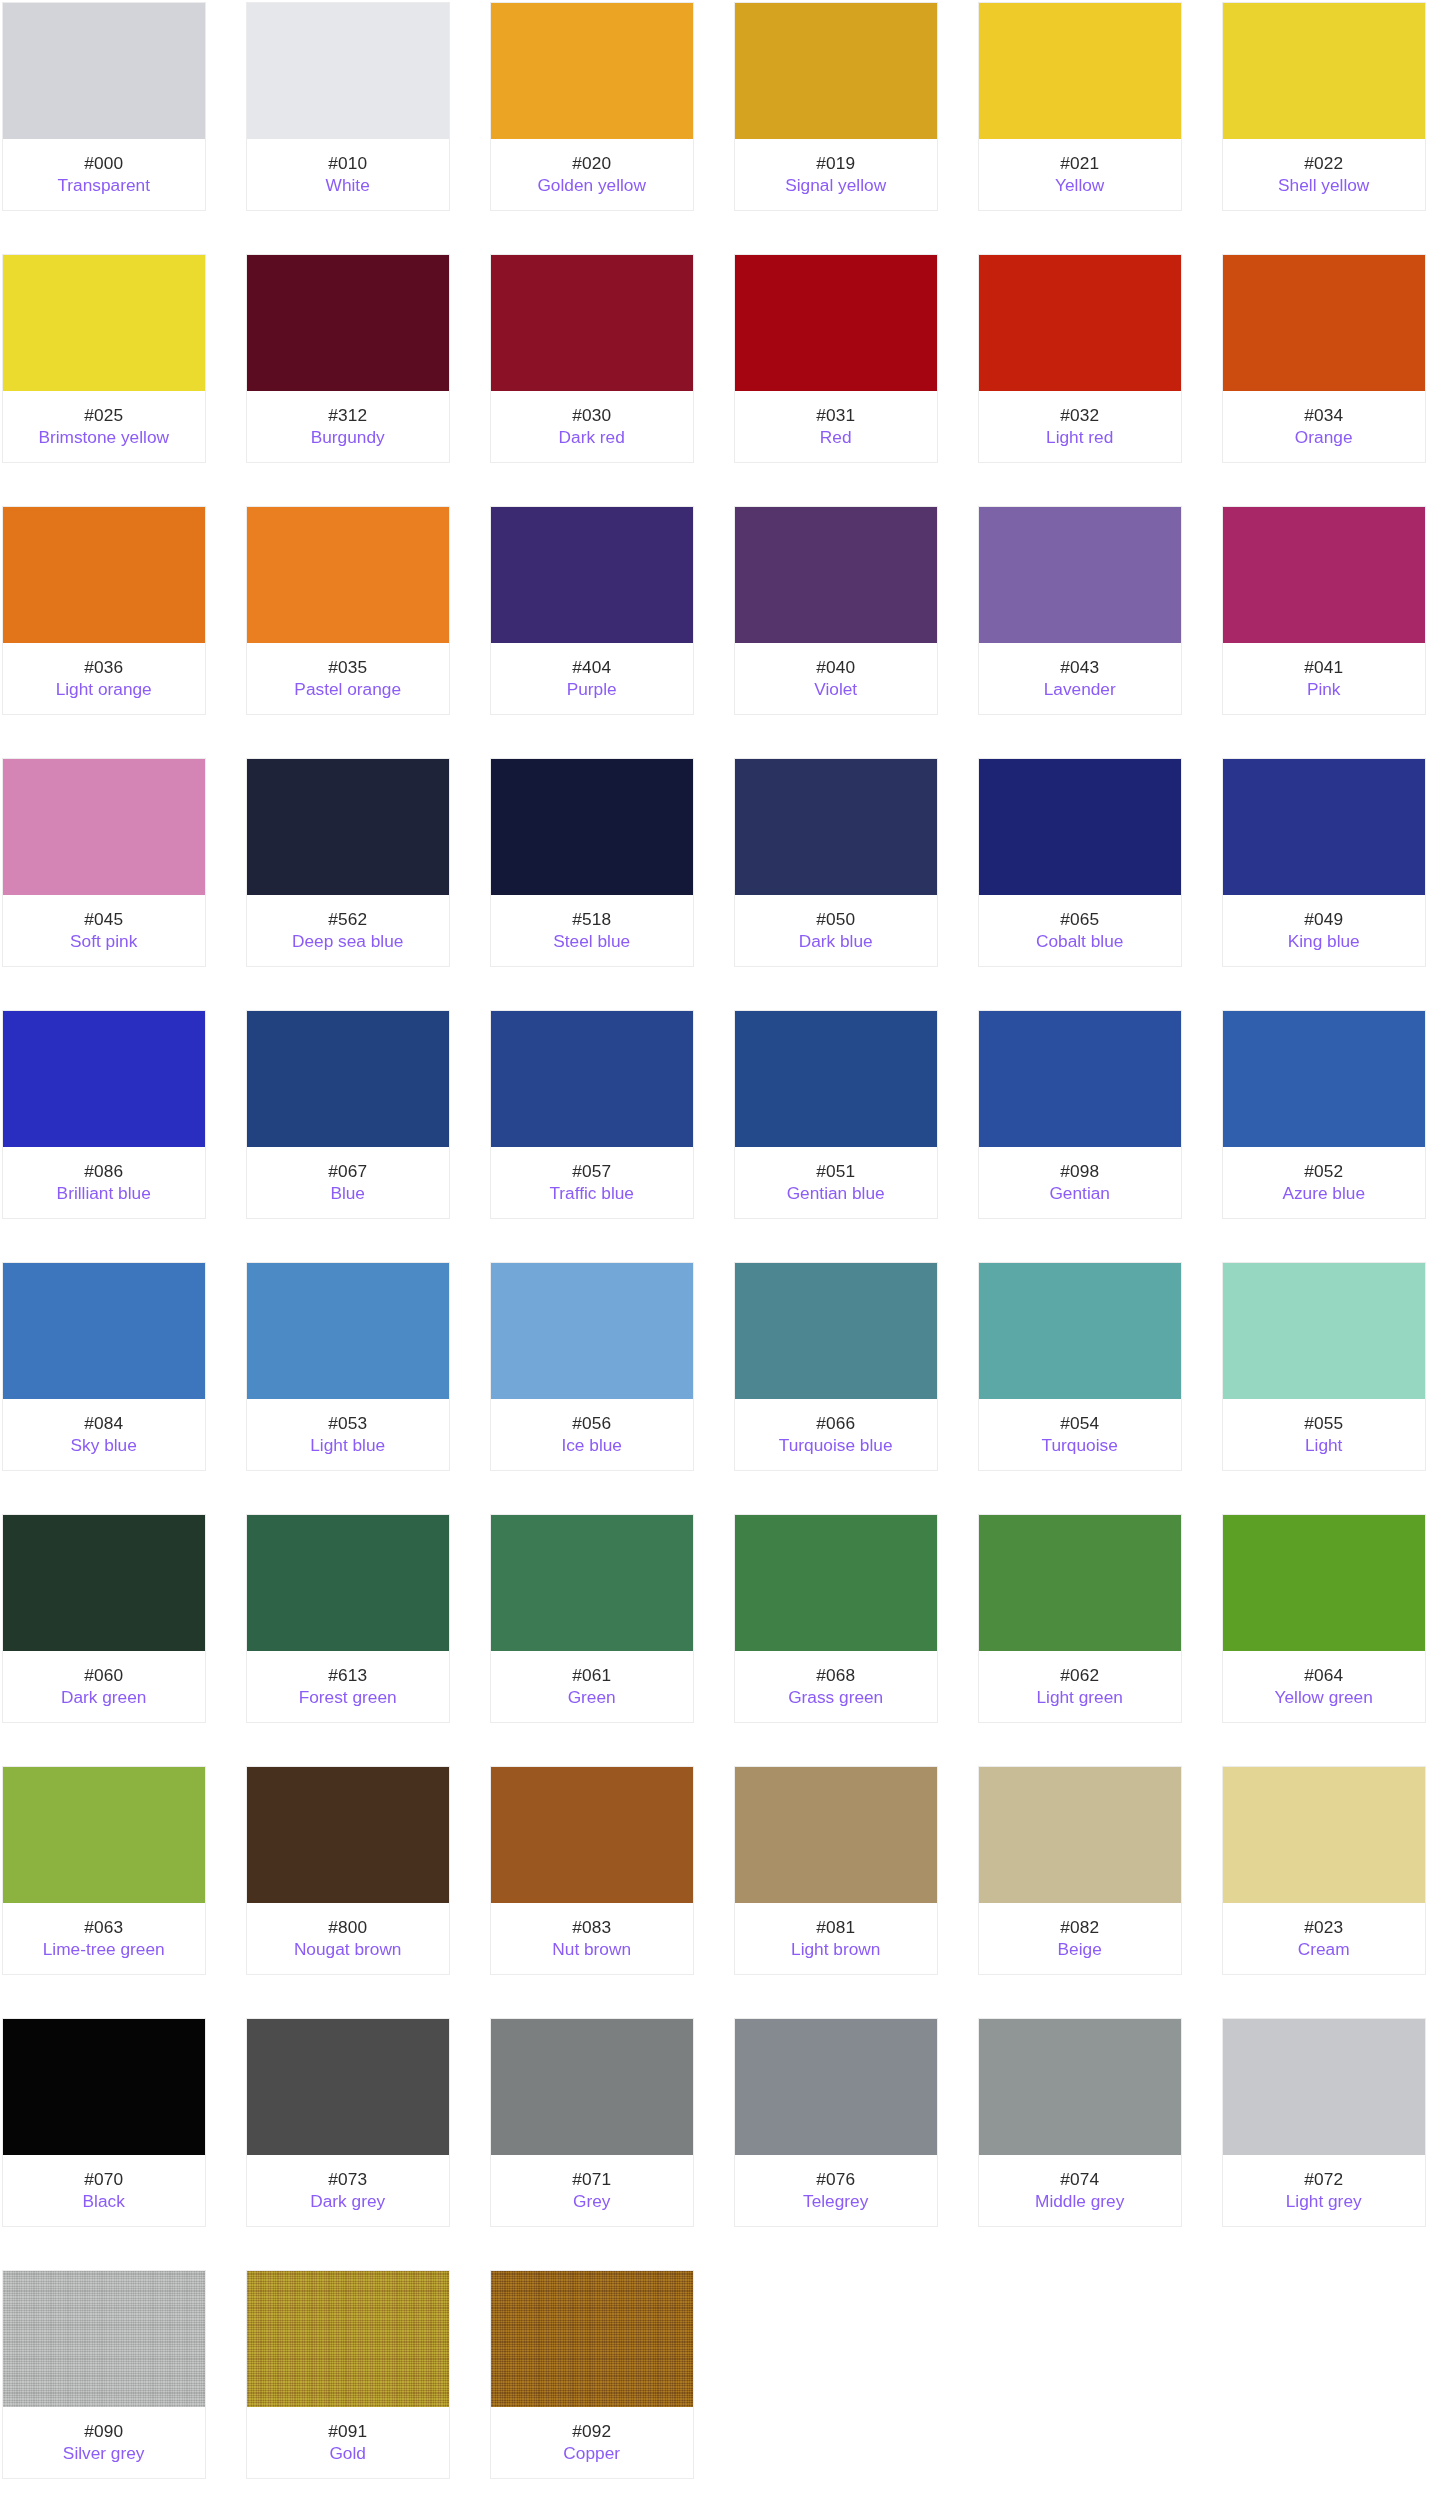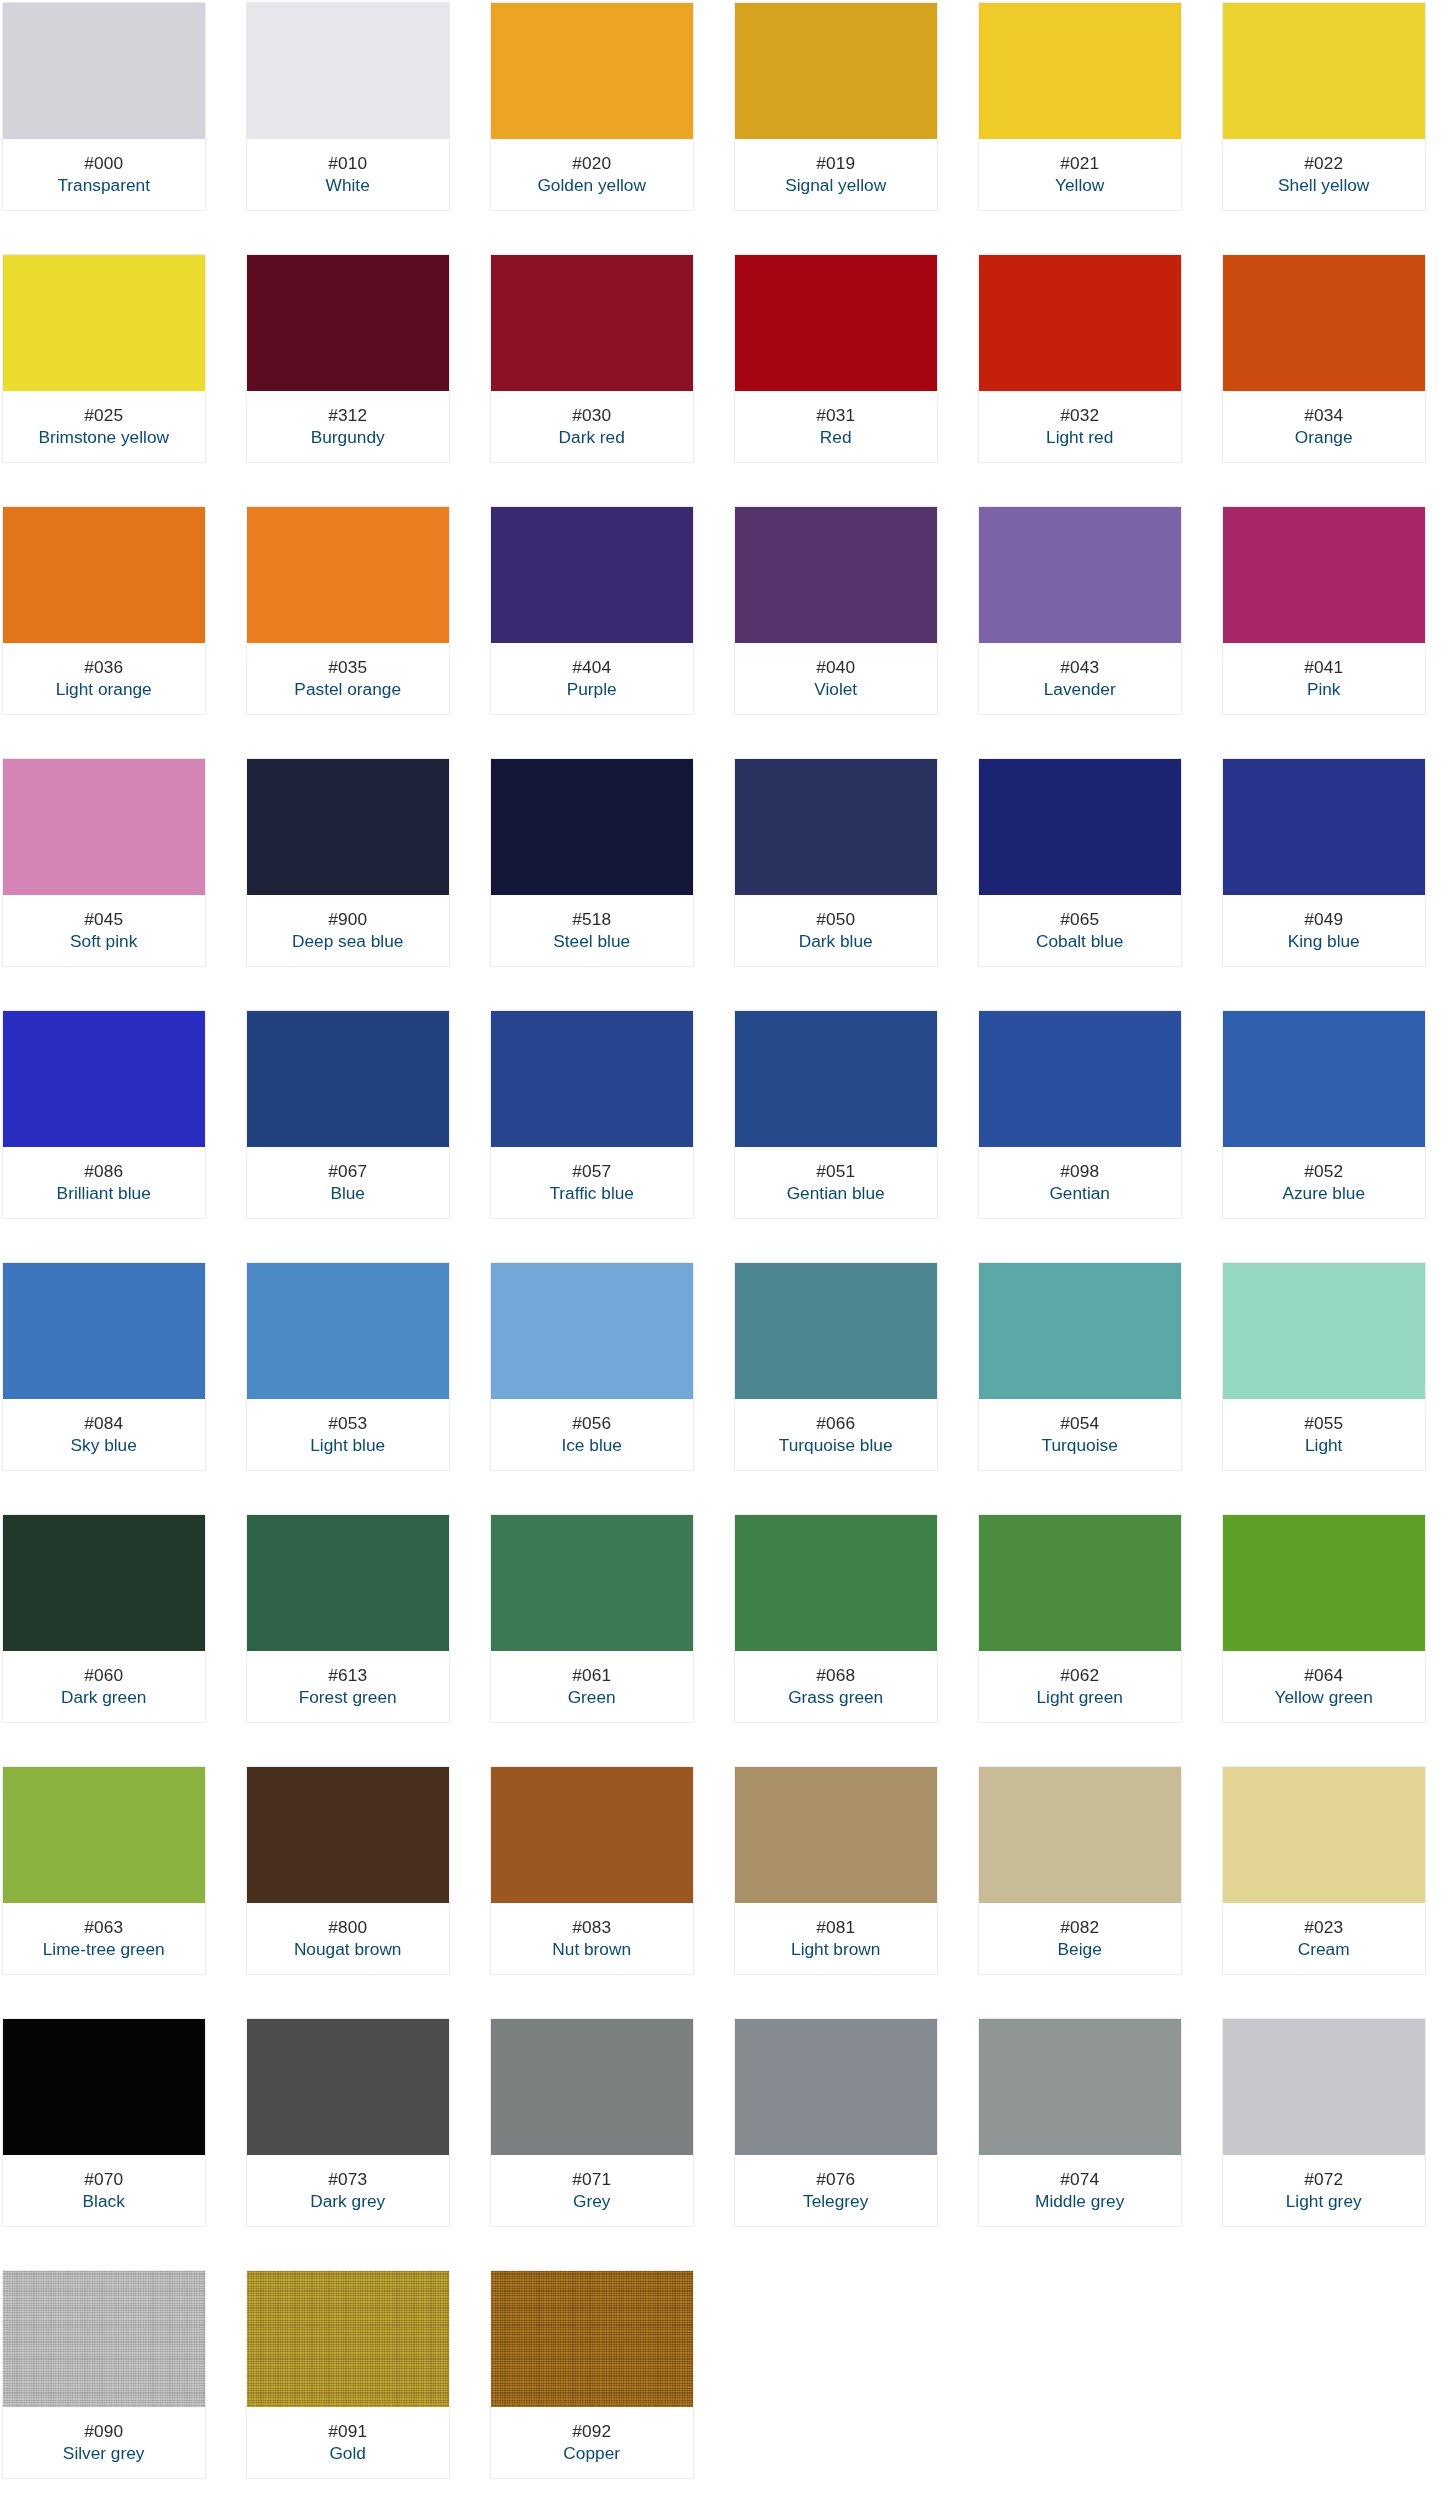--- a/index.html
+++ b/index.html
@@ -52,21 +52,21 @@
   }
   .swatch-code {
     font-size: 17.3px;
     line-height: 22.4px;
     color: #2b2b2b;
     letter-spacing: 0.1px;
   }
   .swatch-name {
     font-size: 17.3px;
     line-height: 22.4px;
-    color: #0c4a6e;
+    color: #8b5cf6;
     text-align: center;
     white-space: nowrap;
   }
   
   .tex-metal {
     position: relative;
   }
   .tex-metal::after {
     content: "";
     position: absolute;
@@ -211,21 +211,21 @@
     <div class="swatch-card">
       <div class="swatch-chip" style="background-color: rgb(213, 133, 181);"></div>
       <div class="swatch-caption">
         <div class="swatch-code">#045</div>
         <div class="swatch-name">Soft pink</div>
       </div>
     </div>
     <div class="swatch-card">
       <div class="swatch-chip" style="background-color: rgb(30, 35, 57);"></div>
       <div class="swatch-caption">
-        <div class="swatch-code">#900</div>
+        <div class="swatch-code">#562</div>
         <div class="swatch-name">Deep sea blue</div>
       </div>
     </div>
     <div class="swatch-card">
       <div class="swatch-chip" style="background-color: rgb(19, 24, 56);"></div>
       <div class="swatch-caption">
         <div class="swatch-code">#518</div>
         <div class="swatch-name">Steel blue</div>
       </div>
     </div>

